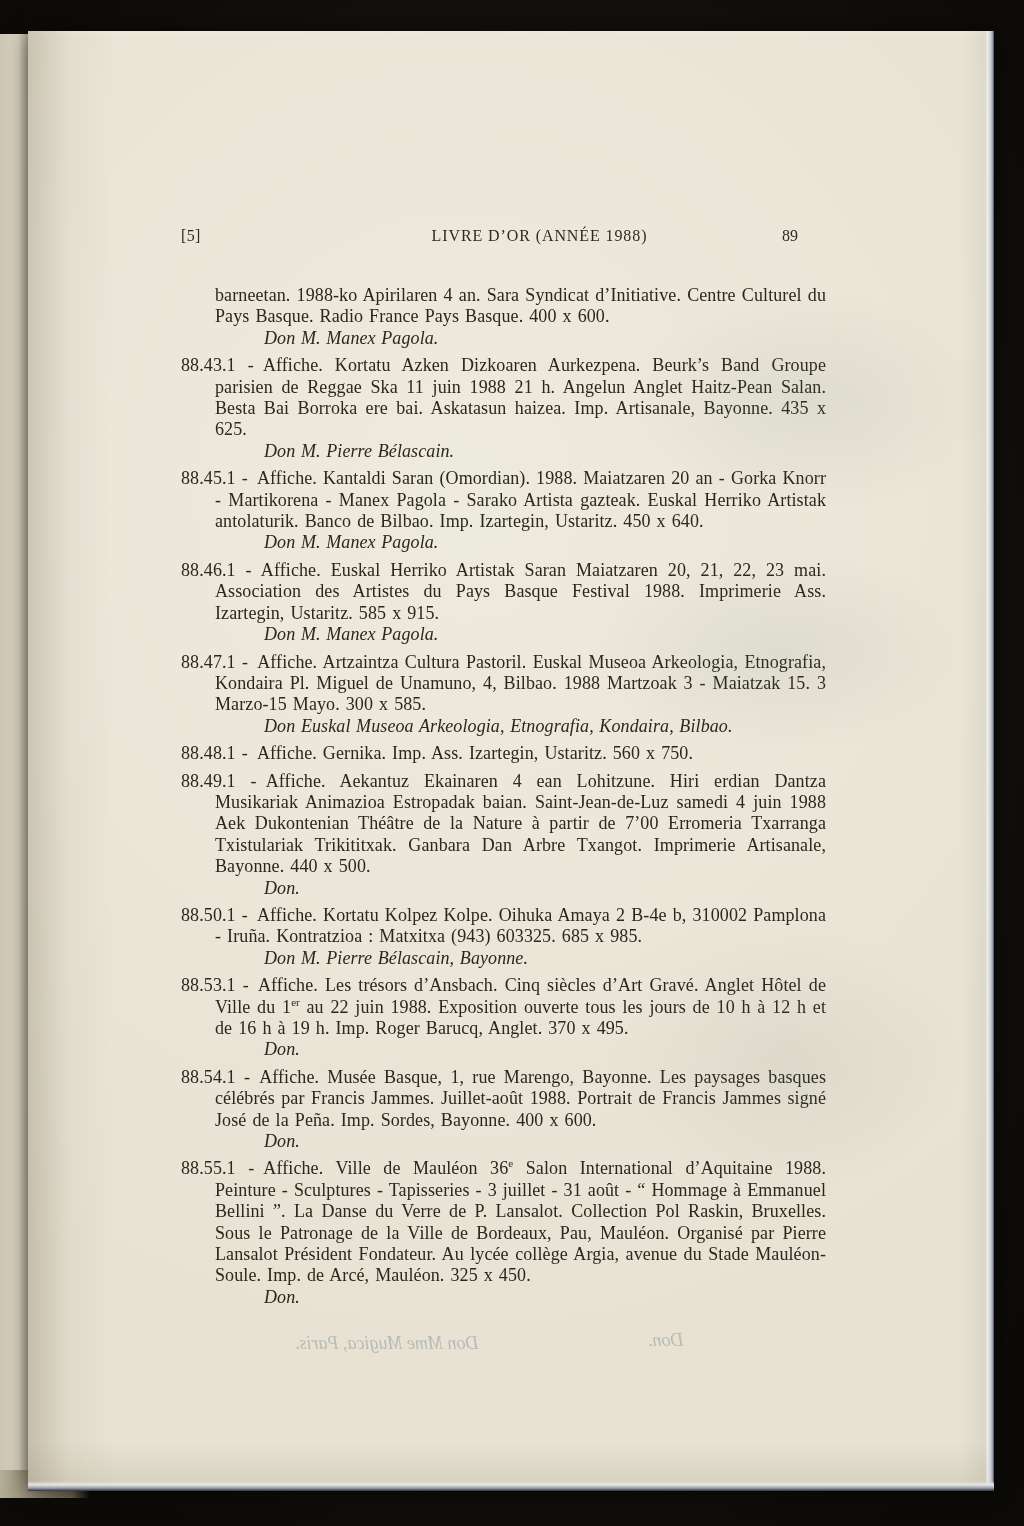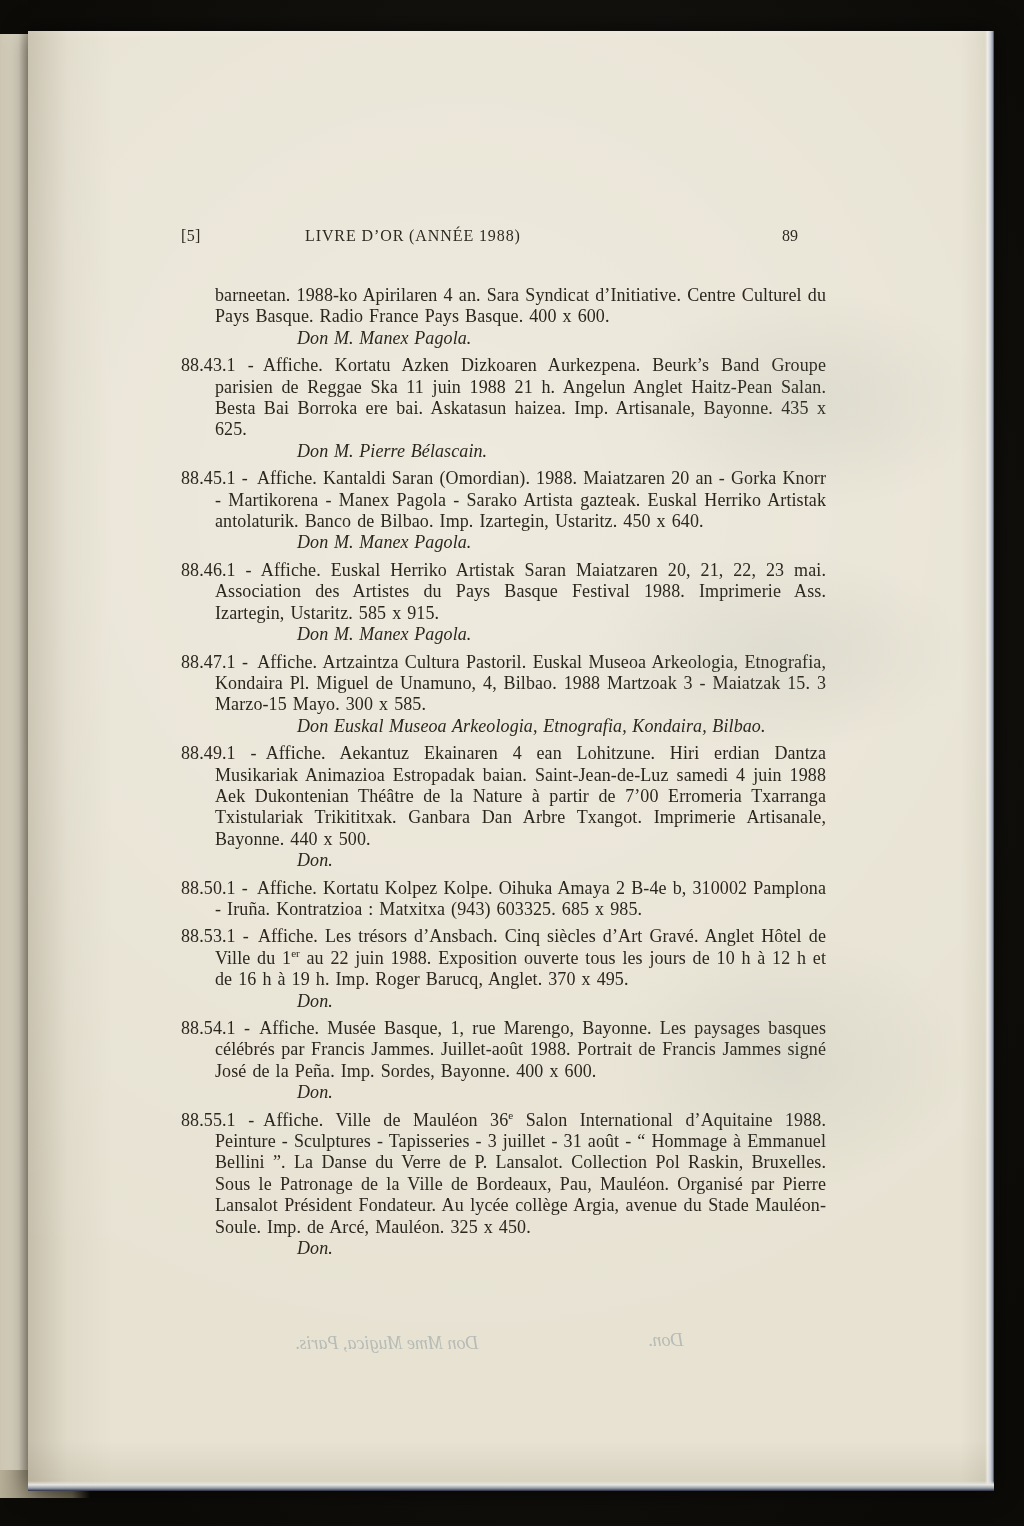--- a/index.html
+++ b/index.html
@@ -43,33 +43,33 @@
     position:absolute;left:0;right:0;bottom:0;height:10px;
     background:linear-gradient(0deg, #2c2f42 0%, #9aa0ab 30%, #e6e6e1 62%, rgba(230,230,225,0) 100%);
   }
   
   .running-head{
     position:absolute;left:153px;top:196px;width:645px;
     display:flex;align-items:baseline;
     font-size:16px;color:#2e2a22;
   }
   .rh-left{width:110px;letter-spacing:0.3px;}
-  .rh-title{flex:1;letter-spacing:0.9px;position:relative;left:14px;white-space:nowrap;}
+  .rh-title{flex:1;text-align:center;letter-spacing:0.9px;position:relative;left:14px;white-space:nowrap;}
   .rh-right{width:60px;text-align:center;padding-right:6px;}
   
   .content{
     position:absolute;left:153px;top:254px;width:645px;
     font-size:18px;line-height:21.4px;color:#2b271f;
     text-align:justify;word-spacing:1.4px;letter-spacing:0.1px;
   }
   .entry-block{margin:0 0 6px 0;}
   p.entry-body{margin:0;padding-left:34px;text-indent:-34px;}
   p.entry-body.cont{text-indent:0;}
   p.entry-body sup{font-size:0.62em;line-height:0;vertical-align:super;letter-spacing:0;}
-  p.don{margin:0 0 0 116px;font-style:italic;text-align:left;word-spacing:1px;}
+  p.don{margin:0 0 0 83px;font-style:italic;text-align:left;word-spacing:1px;}
   
   .bleed{
     position:absolute;
     font-style:italic;font-size:18px;white-space:nowrap;
     color:rgba(88,110,128,0.34);
     transform:scaleX(-1);
     filter:blur(0.6px);
   }
   .smudge{
     position:absolute;pointer-events:none;
@@ -106,27 +106,29 @@
         </div>
         <div class="entry-block">
           <p class="entry-body"><span>88.46.1 - </span>Affiche. Euskal Herriko Artistak Saran Maiatzaren 20, 21, 22, 23 mai. Association des Artistes du Pays Basque Festival 1988. Imprimerie Ass. Izartegin, Ustaritz. 585 x 915.</p>
           <p class="don">Don M. Manex Pagola.</p>
         </div>
         <div class="entry-block">
           <p class="entry-body"><span>88.47.1 - </span>Affiche. Artzaintza Cultura Pastoril. Euskal Museoa Arkeologia, Etnografia, Kondaira Pl. Miguel de Unamuno, 4, Bilbao. 1988 Martzoak 3 - Maiatzak 15. 3 Marzo-15 Mayo. 300 x 585.</p>
           <p class="don">Don Euskal Museoa Arkeologia, Etnografia, Kondaira, Bilbao.</p>
         </div>
         <div class="entry-block">
+          <p class="entry-body"><span>88.48.1 - </span>Affiche. Gernika. Imp. Ass. Izartegin, Ustaritz. 560 x 750.</p>
         </div>
         <div class="entry-block">
           <p class="entry-body"><span>88.49.1 - </span>Affiche. Aekantuz Ekainaren 4 ean Lohitzune. Hiri erdian Dantza Musikariak Animazioa Estropadak baian. Saint-Jean-de-Luz samedi 4 juin 1988 Aek Dukontenian Théâtre de la Nature à partir de 7’00 Erromeria Txarranga Txistulariak Trikititxak. Ganbara Dan Arbre Txangot. Imprimerie Artisanale, Bayonne. 440 x 500.</p>
           <p class="don">Don.</p>
         </div>
         <div class="entry-block">
           <p class="entry-body"><span>88.50.1 - </span>Affiche. Kortatu Kolpez Kolpe. Oihuka Amaya 2 B-4e b, 310002 Pamplona - Iruña. Kontratzioa : Matxitxa (943) 603325. 685 x 985.</p>
+          <p class="don">Don M. Pierre Bélascain, Bayonne.</p>
         </div>
         <div class="entry-block">
           <p class="entry-body"><span>88.53.1 - </span>Affiche. Les trésors d’Ansbach. Cinq siècles d’Art Gravé. Anglet Hôtel de Ville du 1<sup>er</sup> au 22 juin 1988. Exposition ouverte tous les jours de 10 h à 12 h et de 16 h à 19 h. Imp. Roger Barucq, Anglet. 370 x 495.</p>
           <p class="don">Don.</p>
         </div>
         <div class="entry-block">
           <p class="entry-body"><span>88.54.1 - </span>Affiche. Musée Basque, 1, rue Marengo, Bayonne. Les paysages basques célébrés par Francis Jammes. Juillet-août 1988. Portrait de Francis Jammes signé José de la Peña. Imp. Sordes, Bayonne. 400 x 600.</p>
           <p class="don">Don.</p>
         </div>
         <div class="entry-block">

